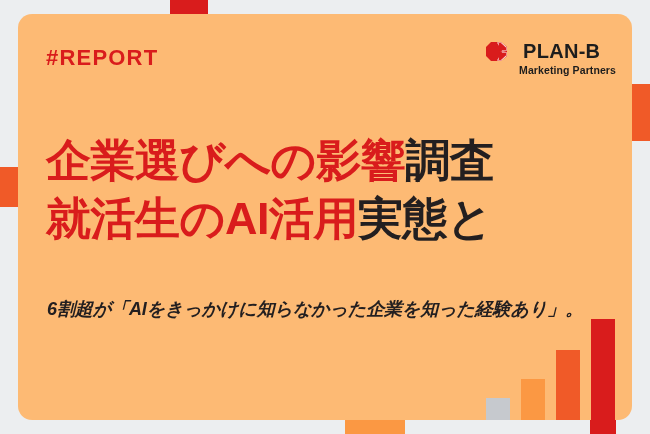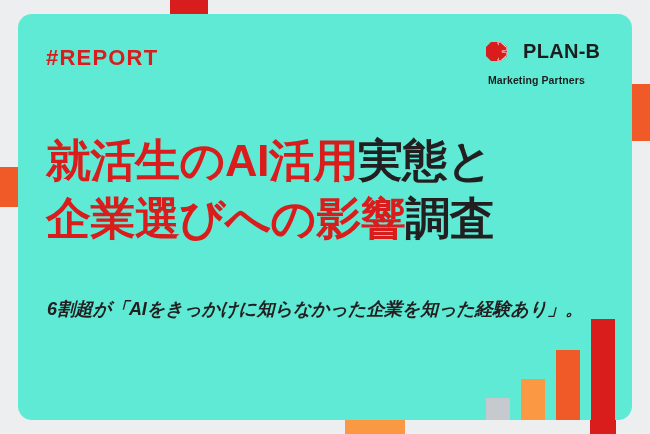--- a/index.html
+++ b/index.html
@@ -66,21 +66,21 @@
     background: var(--red);
   }
 
   
   #card {
     position: absolute;
     left: 18px;
     top: 14px;
     width: 614px;
     height: 406px;
-    background: #5eead4;
+    background: #fdba74;
     border-radius: 14px;
     box-sizing: border-box;
     overflow: hidden;
   }
 
   
   .header {
     position: absolute;
     left: 0;
     top: 0;
@@ -122,27 +122,27 @@
   }
   .logo-word {
     font-size: 20px;
     font-weight: 700;
     letter-spacing: 0.3px;
     color: #1d1d1d;
     line-height: 1;
     white-space: nowrap;
   }
   .logo-tag {
-    margin-top: 12px;
+    margin-top: 2px;
     font-size: 10.5px;
     font-weight: 700;
     letter-spacing: 0.1px;
     color: #1d1d1d;
     white-space: nowrap;
-    text-align: left;
+    text-align: right;
     padding-left: 2px;
   }
 
   
   .headline {
     position: absolute;
     left: 28px;
     top: 118px;
     width: 560px;
   }
@@ -211,22 +211,22 @@
             <path d="M25 2 L30 2 L40 11 L40 17 L27 17 Z" fill="#D91C1C"></path>
             <path d="M27 21 L40 21 L40 27 L30 36 L25 36 Z" fill="#D91C1C"></path>
           </svg>
           <div class="logo-word">PLAN-B</div>
         </div>
         <div class="logo-tag">Marketing Partners</div>
       </div>
     </div>
 
     <div class="headline">
+      <div class="hl-line"><span class="hl-em">企業選びへの影響</span><span>調査</span></div>
       <div class="hl-line"><span class="hl-em">就活生のAI活用</span><span>実態と</span></div>
-      <div class="hl-line"><span class="hl-em">企業選びへの影響</span><span>調査</span></div>
     </div>
 
     <div class="subtitle">
       <div class="sub-line">6割超が「AIをきっかけに知らなかった企業を知った経験あり」。</div>
     </div>
 
     <div class="chart" id="deco-chart">
         <div class="bar" style="left: 14px; width: 24px; height: 22px; background: rgb(198, 201, 206);"></div>
         <div class="bar" style="left: 49px; width: 24px; height: 41px; background: rgb(251, 152, 67);"></div>
         <div class="bar" style="left: 84px; width: 24px; height: 70px; background: rgb(240, 90, 40);"></div>

